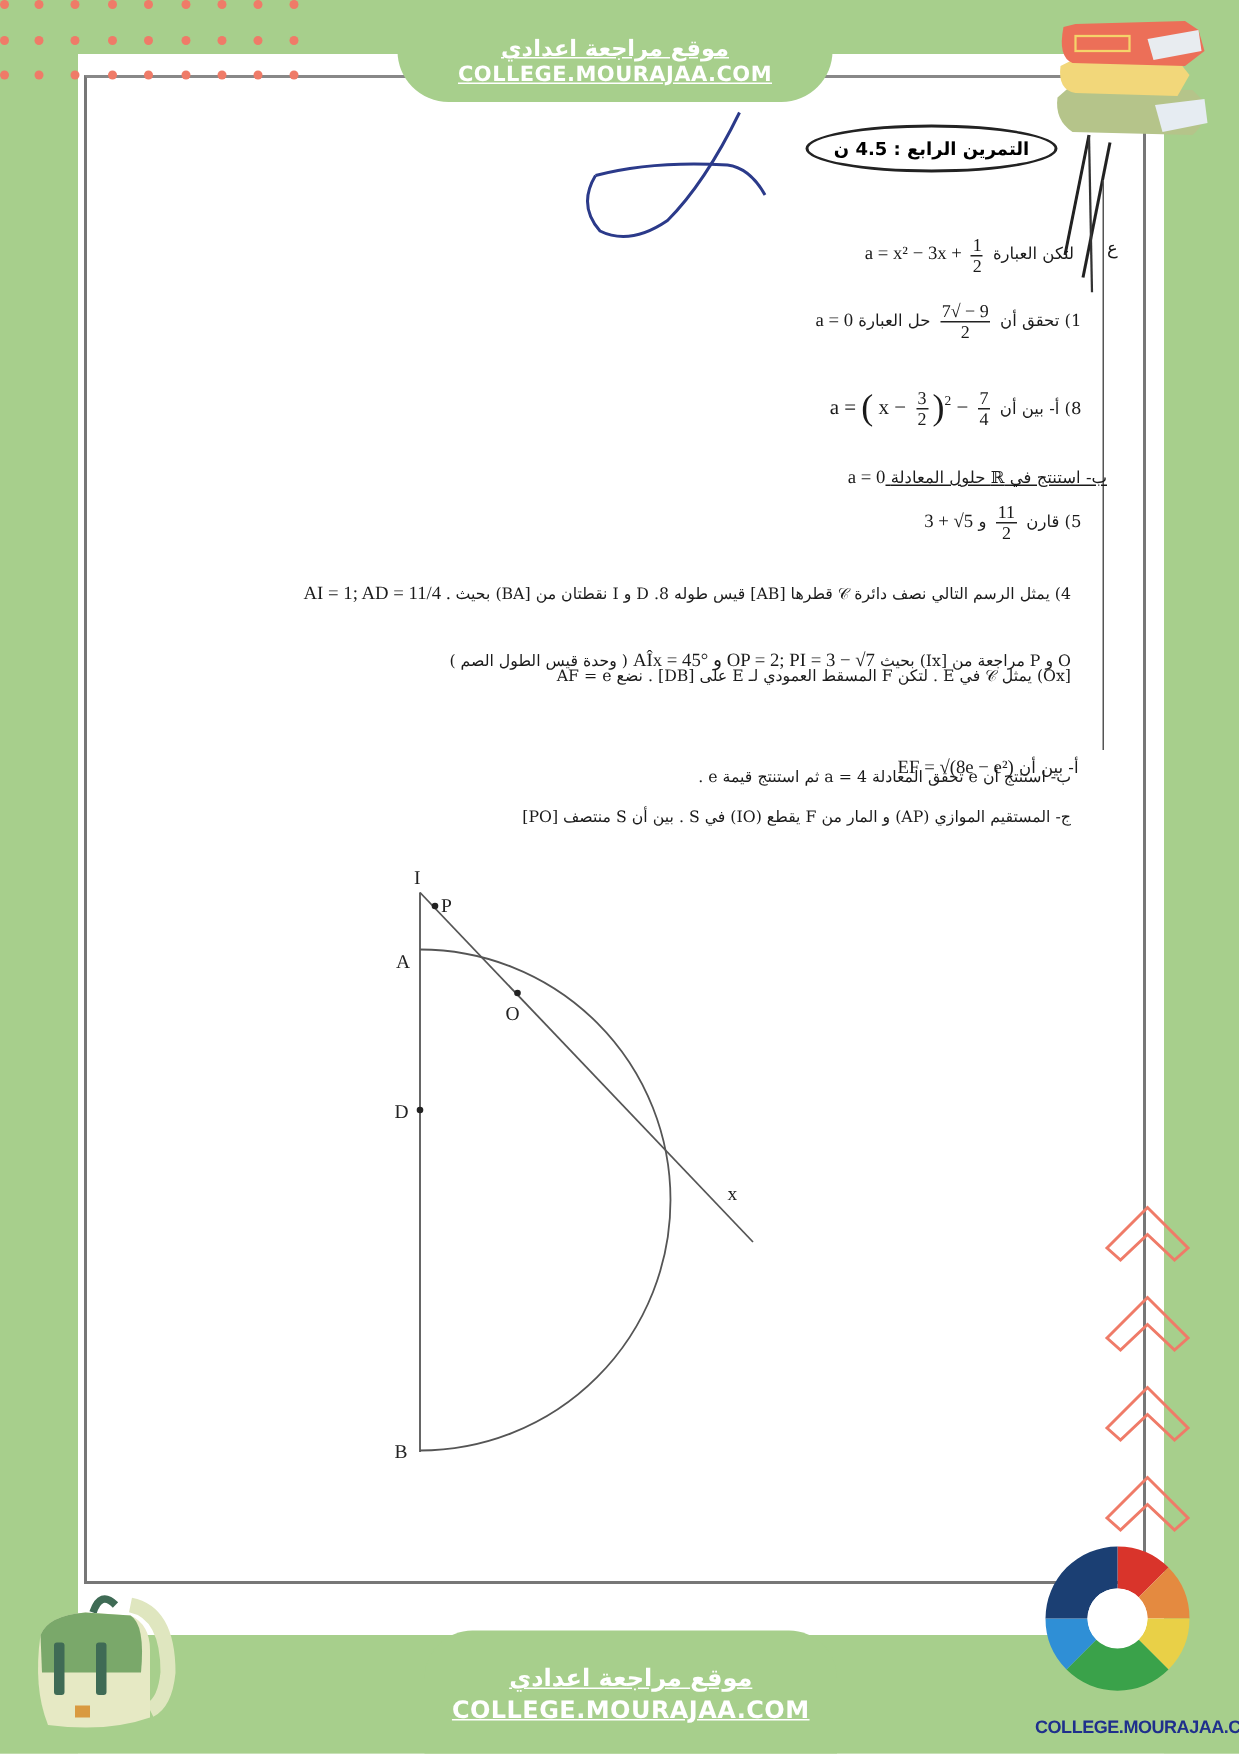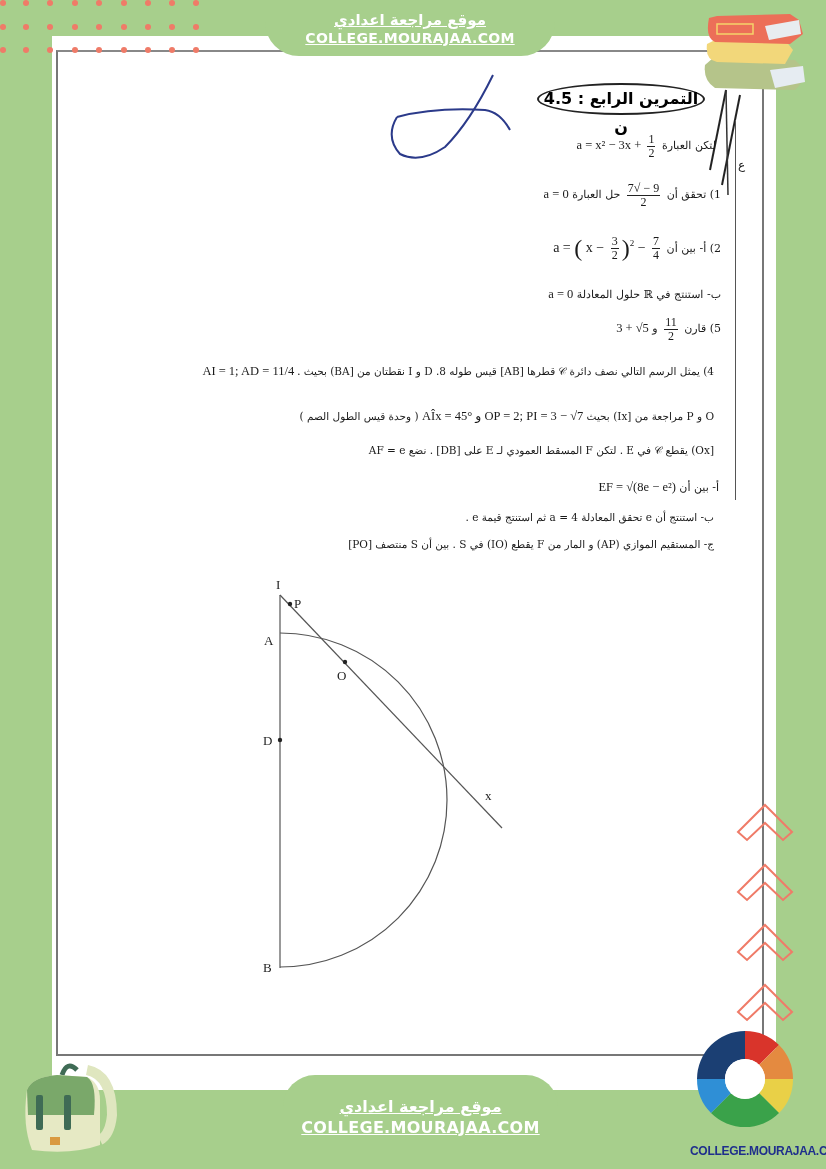--- a/index.html
+++ b/index.html
@@ -1,33 +1,33 @@
 <!DOCTYPE html>
 <html><head>
 <meta charset="utf-8">
 <style>
   html, body { margin:0; padding:0; }
   body { width:826px; height:1169px; position:relative; overflow:hidden; background:#a7cf8c; font-family:"DejaVu Sans", sans-serif; }
   .dots { position:absolute; left:0; top:0; width:200px; height:55px; }
   .dot { position:absolute; width:6px; height:6px; border-radius:50%; background:#ef7b68; }
   .page { position:absolute; left:52px; top:36px; width:724px; height:1054px; background:#fff; }
   .frame { position:absolute; left:56px; top:50px; width:708px; height:1006px; border:2px solid #777; border-top-color:#888; box-sizing:border-box; }
-  .tab { position:absolute; background:#a7cf8c; color:#fff; text-align:center; font-family:"DejaVu Sans", sans-serif; font-weight:bold; text-decoration:underline; }
+  .tab { position:absolute; background:#a7cf8c; color:#fff; text-align:center; font-family:"DejaVu Sans", sans-serif; font-weight:bold; text-decoration:underline;margin-top:12px; }
   .tab-top { left:265px; top:0; width:290px; height:56px; border-radius:0 0 34px 34px; }
   .tab-bottom { left:283px; top:1075px; width:275px; height:94px; border-radius:32px 32px 0 0; }
   .tab .l1 { display:block; font-size:15px; line-height:18px; }
   .tab .l2 { display:block; font-size:14px; line-height:18px; letter-spacing:0.3px; }
   .tab-top .l1 { padding-top:11px; }
   .tab-bottom .l1 { padding-top:22px; font-size:16px; line-height:20px; }
   .tab-bottom .l2 { font-size:16px; line-height:22px; }
   .doc { position:absolute; font-family:"DejaVu Serif", serif; color:#1a1a1a; direction:rtl; font-size:11px; white-space:nowrap; }
-  .ltr { direction:ltr; unicode-bidi:embed; display:inline-block; font-family:"Liberation Serif", serif; font-size:12.5px; }
+  .ltr { direction:ltr; unicode-bidi:embed; display:inline-block; font-family:"Liberation Serif", serif; font-size:12.5px;margin-top:24px; }
   .frac { display:inline-flex; flex-direction:column; align-items:center; vertical-align:middle; margin:0 3px; line-height:1.05; font-family:"Liberation Serif", serif; font-size:12px; }
   .frac .num { border-bottom:1px solid #222; padding:0 1px; }
-  .title-oval { position:absolute; left:537px; top:83px; width:168px; height:32px; border:2px solid #222; border-radius:50%; box-sizing:border-box; text-align:center; font-weight:bold; font-size:16px; line-height:28px; direction:rtl; font-family:"DejaVu Sans", sans-serif; }
+  .title-oval { position:absolute; left:537px; top:83px; width:168px; height:32px; border:2px solid #222; border-radius:50%; box-sizing:border-box; text-align:center; font-weight:bold; font-size:12px; line-height:28px; direction:rtl; font-family:"DejaVu Sans", sans-serif; }
   .right-rule { position:absolute; left:735px; top:120px; width:1px; height:380px; background:#555; }
   .green-strip { position:absolute; left:776px; top:36px; width:50px; height:1133px; background:#a7cf8c; }
   .left-strip { position:absolute; left:0; top:36px; width:52px; height:1133px; background:#a7cf8c; }
   .foot-strip { position:absolute; left:0; top:1090px; width:826px; height:79px; background:#a7cf8c; }
   .brand-text { position:absolute; left:690px; top:1144px; width:136px; text-align:center; font-family:"Liberation Sans", sans-serif; font-weight:bold; font-size:12px; color:#1f2f8c; letter-spacing:-0.3px; }
 </style>
 </head>
 <body>
 
 <div class="left-strip"></div>
@@ -110,31 +110,31 @@
   <span>1) تحقق أن</span>
   <span class="frac">
       <span class="num">9 − √7</span>
       <span>2</span>
     </span>
   <span>حل العبارة</span>
   <span class="ltr">a = 0</span>
 </div>
 
 <div class="doc" style="right:105px;top:235px;">
-  <span>2) أ- بين أن</span>
+  <span>8) أ- بين أن</span>
   <span class="ltr" style="font-size:14px;text-align:right;">a = <span style="font-size:24px;vertical-align:middle">(</span> x − <span class="frac">
         <span class="num">3</span>
         <span>2</span>
       </span><span style="font-size:24px;vertical-align:middle">)</span><sup style="font-size:9px">2</sup> − <span class="frac">
         <span class="num">7</span>
         <span>4</span>
       </span></span>
 </div>
 
-<div class="doc" style="right:105px;top:287px;">
+<div class="doc" style="right:88px;top:287px;text-decoration:underline;">
   <span>ب- استنتج في ℝ حلول المعادلة</span>
   <span class="ltr">a = 0</span>
 </div>
 
 <div class="doc" style="right:105px;top:316px;">
   <span>5) قارن</span>
   <span class="frac">
       <span class="num">11</span>
       <span>2</span>
     </span>
@@ -145,21 +145,21 @@
 <div class="doc" style="right:112px;top:364px;font-size:10.5px;">
   <span>4) يمثل الرسم التالي نصف دائرة 𝒞 قطرها [AB] قيس طوله 8. D و I نقطتان من [BA) بحيث</span>
   <span class="ltr">AI = 1; AD = 11/4 .</span>
 </div>
 <div class="doc" style="right:112px;top:408px;font-size:10.5px;">
   <span>O و P مراجعة من [Ix) بحيث</span>
   <span class="ltr">AÎx = 45° و OP = 2; PI = 3 − √7</span>
   <span>( وحدة قيس الطول الصم )</span>
 </div>
 <div class="doc" style="right:112px;top:444px;font-size:10.5px;">
-  <span>[Ox) يقطع 𝒞 في E . لتكن F المسقط العمودي لـ E على [DB] . نضع AF = e</span>
+  <span>[Ox) يمثل 𝒞 في E . لتكن F المسقط العمودي لـ E على [DB] . نضع AF = e</span>
 </div>
 <div class="doc" style="right:107px;top:480px;">
   <span>أ- بين أن</span>
   <span class="ltr">EF = √(8e − e²)</span>
 </div>
 <div class="doc" style="right:112px;top:511px;font-size:10.5px;">
   <span>ب- استنتج أن e تحقق المعادلة a = 4 ثم استنتج قيمة e .</span>
 </div>
 <div class="doc" style="right:112px;top:538px;font-size:10.5px;">
   <span>ج- المستقيم الموازي (AP) و المار من F يقطع (IO) في S . بين أن S منتصف [PO]</span>

